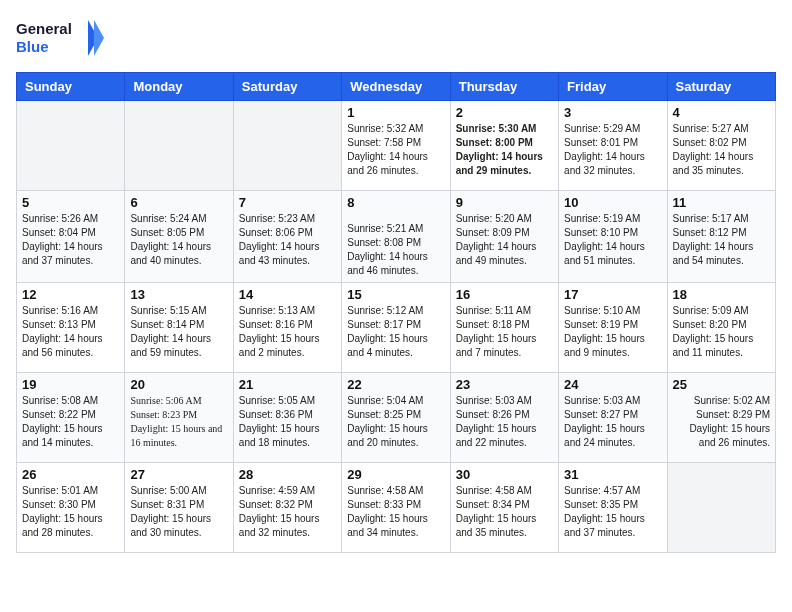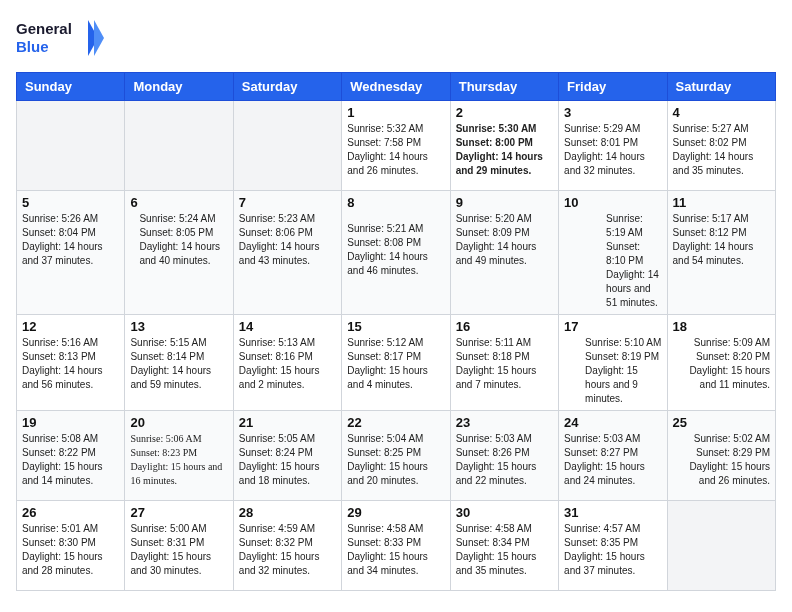--- a/index.html
+++ b/index.html
@@ -135,21 +135,21 @@
       </tr>
       <tr>
         <td>
           <div class="day-num">5</div>
           <div class="day-info" style="white-space: pre-line;">Sunrise: 5:26 AM
 Sunset: 8:04 PM
 Daylight: 14 hours and 37 minutes.</div>
         </td>
         <td>
           <div class="day-num">6</div>
-          <div class="day-info" style="white-space: pre-line; margin-left: 9px;">Sunrise: 5:24 AM
+          <div class="day-info" style="white-space: pre-line;">Sunrise: 5:24 AM
 Sunset: 8:05 PM
 Daylight: 14 hours and 40 minutes.</div>
         </td>
         <td>
           <div class="day-num">7</div>
           <div class="day-info" style="white-space: pre-line;">Sunrise: 5:23 AM
 Sunset: 8:06 PM
 Daylight: 14 hours and 43 minutes.</div>
         </td>
         <td>
@@ -159,21 +159,21 @@
 Daylight: 14 hours and 46 minutes.</div>
         </td>
         <td>
           <div class="day-num">9</div>
           <div class="day-info" style="white-space: pre-line;">Sunrise: 5:20 AM
 Sunset: 8:09 PM
 Daylight: 14 hours and 49 minutes.</div>
         </td>
         <td>
           <div class="day-num">10</div>
-          <div class="day-info" style="white-space: pre-line; margin-left: 42px;">Sunrise: 5:19 AM
+          <div class="day-info" style="white-space: pre-line;">Sunrise: 5:19 AM
 Sunset: 8:10 PM
 Daylight: 14 hours and 51 minutes.</div>
         </td>
         <td>
           <div class="day-num">11</div>
           <div class="day-info" style="white-space: pre-line;">Sunrise: 5:17 AM
 Sunset: 8:12 PM
 Daylight: 14 hours and 54 minutes.</div>
         </td>
       </tr>
@@ -203,48 +203,48 @@
 Daylight: 15 hours and 4 minutes.</div>
         </td>
         <td>
           <div class="day-num">16</div>
           <div class="day-info" style="white-space: pre-line;">Sunrise: 5:11 AM
 Sunset: 8:18 PM
 Daylight: 15 hours and 7 minutes.</div>
         </td>
         <td>
           <div class="day-num">17</div>
-          <div class="day-info" style="white-space: pre-line; margin-left: 21px;">Sunrise: 5:10 AM
+          <div class="day-info" style="white-space: pre-line;">Sunrise: 5:10 AM
 Sunset: 8:19 PM
 Daylight: 15 hours and 9 minutes.</div>
         </td>
         <td>
           <div class="day-num">18</div>
-          <div class="day-info" style="white-space: pre-line; text-align: right;">Sunrise: 5:09 AM
+          <div class="day-info" style="white-space: pre-line;">Sunrise: 5:09 AM
 Sunset: 8:20 PM
 Daylight: 15 hours and 11 minutes.</div>
         </td>
       </tr>
       <tr>
         <td>
           <div class="day-num">19</div>
           <div class="day-info" style="white-space: pre-line;">Sunrise: 5:08 AM
 Sunset: 8:22 PM
 Daylight: 15 hours and 14 minutes.</div>
         </td>
         <td>
           <div class="day-num">20</div>
           <div class="day-info" style="white-space: pre-line; font-family: Liberation Serif, serif;">Sunrise: 5:06 AM
 Sunset: 8:23 PM
 Daylight: 15 hours and 16 minutes.</div>
         </td>
         <td>
           <div class="day-num">21</div>
           <div class="day-info" style="white-space: pre-line;">Sunrise: 5:05 AM
-Sunset: 8:24 PM
+Sunset: 8:36 PM
 Daylight: 15 hours and 18 minutes.</div>
         </td>
         <td>
           <div class="day-num">22</div>
           <div class="day-info" style="white-space: pre-line;">Sunrise: 5:04 AM
 Sunset: 8:25 PM
 Daylight: 15 hours and 20 minutes.</div>
         </td>
         <td>
           <div class="day-num">23</div>

